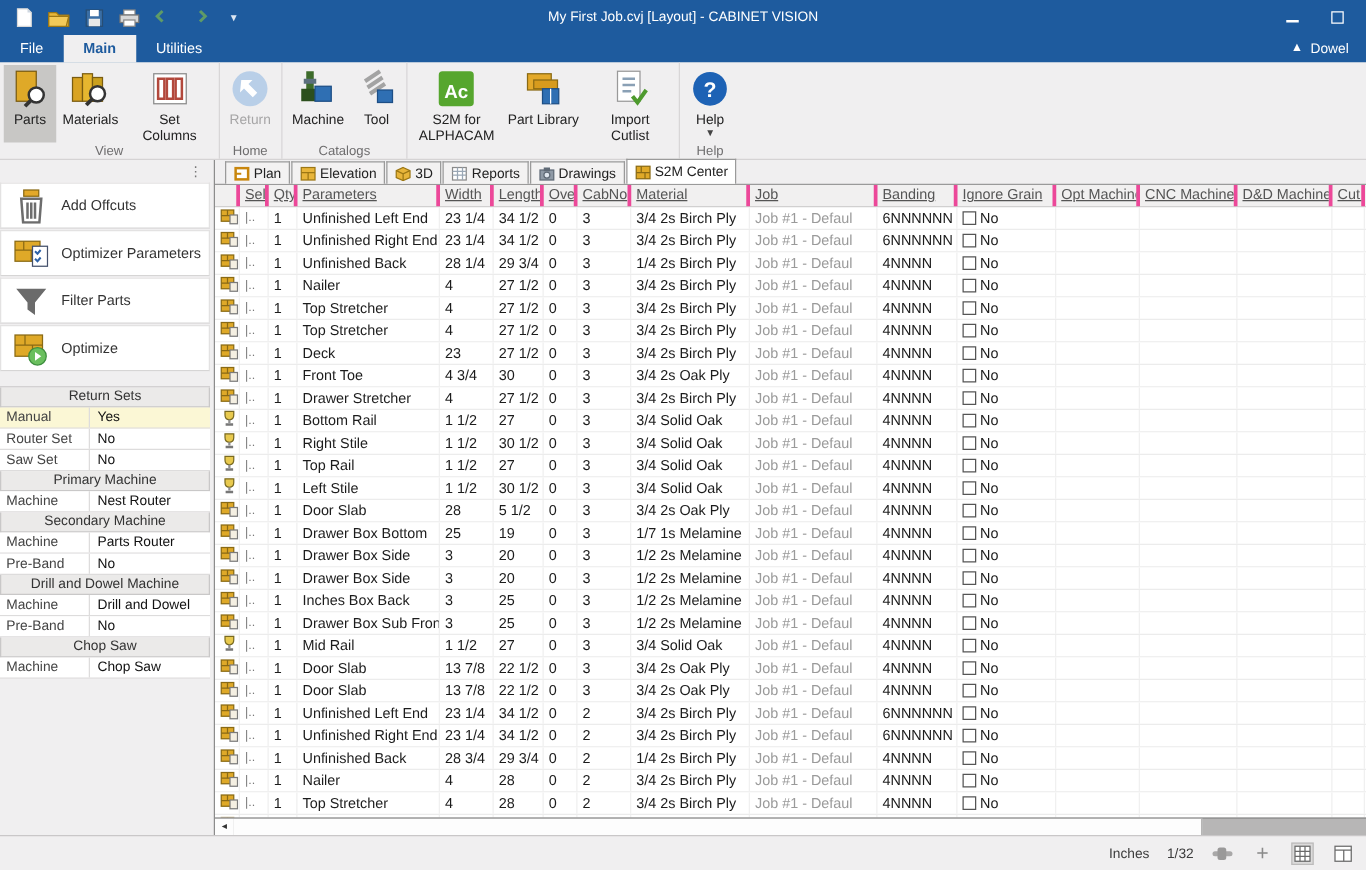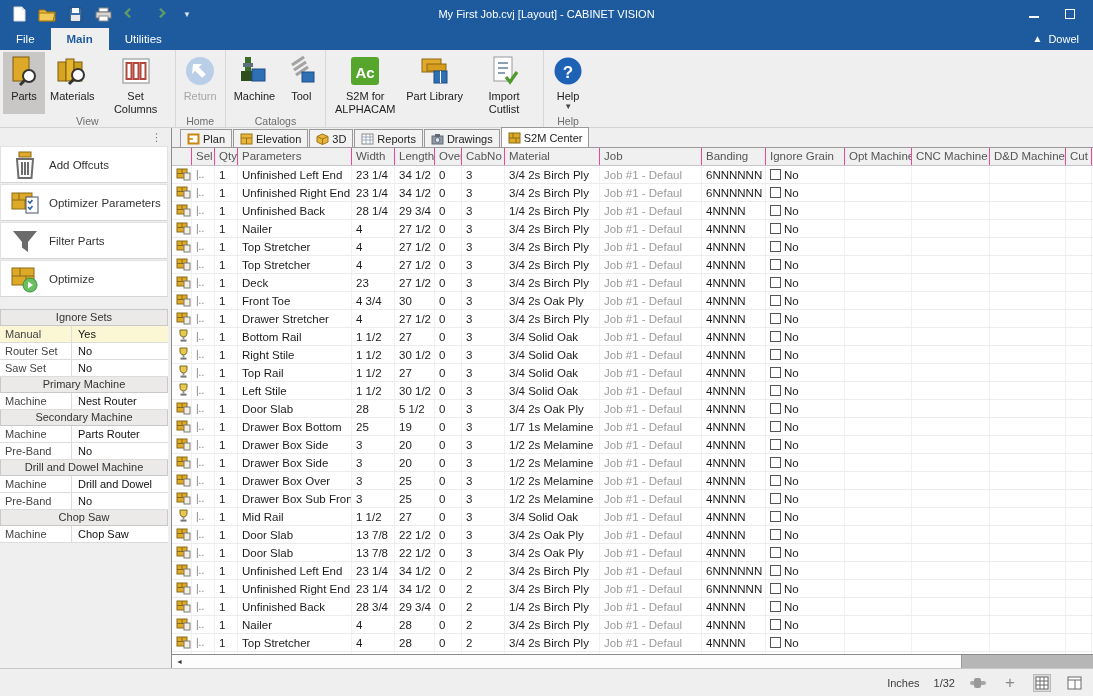--- a/index.html
+++ b/index.html
@@ -52,21 +52,21 @@
   .prop-row.hl { background:#fbf7d5; }
 
   
   .tablepanel { position:absolute; top:0; left:171px; width:922px; height:540px; border-left:1px solid #8c8c8c; background:#fff; }
   .tabstrip { height:20px; background:#f0eff0; display:flex; align-items:flex-end; padding-left:8px; border-bottom:1px solid #9a9a9a; }
   .vtab { display:flex; align-items:center; gap:3px; height:18px; padding:0 6px; background:#f3f2f2; border:1px solid #9a9a9a; border-bottom:none; margin-right:1px; font-size:11px; color:#222; }
   .vtab.selected { background:#fff; height:20px; position:relative; z-index:2; }
   .vtab .tic { width:13px; height:12px; }
 
   .thead { display:flex; height:18px; background:#f1f0f0; border-bottom:1px solid #c6c5c5; }
-  .hcell { border-right:1px solid #ec4899; font-size:11.5px; color:#555; padding:2px 0 0 4px; overflow:hidden; white-space:nowrap; }
+  .hcell { border-right:3px solid #ec4899; font-size:11.5px; color:#555; padding:2px 0 0 4px; overflow:hidden; white-space:nowrap;text-decoration:underline; }
   .tbody { height:488px; overflow:hidden; background:#fff; }
   .trow { display:flex; height:18px; border-bottom:1px solid #ececec; background:#fff; }
   .tcell { border-right:1px solid #f0f0f0; font-size:11.5px; color:#1c1c1c; padding:2px 0 0 4px; overflow:hidden; white-space:nowrap; display:flex; align-items:center; gap:3px; padding-top:0; }
   .tcell.sel { color:#7a7a7a; font-size:10px; }
   .tcell.job { color:#9a9a9a; }
   .cbx { width:11px; height:11px; border:1px solid #555; background:#fff; display:inline-block; flex:0 0 11px; }
   .icell { justify-content:center; }
 
   
   .hscroll { position:absolute; left:0; bottom:0; width:922px; height:14px; border-top:1px solid #8c8c8c; background:#b7b6b6; display:flex; }
@@ -306,21 +306,21 @@
                 <line x1="1" y1="11" x2="23" y2="11" stroke="#8a6a14"></line>
                 <line x1="9" y1="3" x2="9" y2="11" stroke="#8a6a14"></line>
                 <line x1="15" y1="11" x2="15" y2="20" stroke="#8a6a14"></line>
                 <circle cx="19" cy="20" r="7" fill="#6abf5e" stroke="#3f8f3f"></circle>
                 <path d="M17 16.5 l5 3.5 -5 3.5 z" fill="#fff"></path>
               </svg></span>
             <span class="albl">Optimize</span>
           </div>
         </div>
       <div class="props" id="sidebar-sections">
-          <div class="prop-header">Ignore Sets</div>
+          <div class="prop-header">Return Sets</div>
           <div class="prop-row hl">
             <span class="plabel">Manual</span>
             <span class="pvalue">Yes</span>
           </div>
           <div class="prop-row">
             <span class="plabel">Router Set</span>
             <span class="pvalue">No</span>
           </div>
           <div class="prop-row">
             <span class="plabel">Saw Set</span>
@@ -906,21 +906,21 @@
             <div class="tcell icon icell" style="width: 20px; flex: 0 0 20px;">
               <span><svg width="15" height="14" viewBox="0 0 15 14">
                   <rect x="1" y="2" width="10" height="9" fill="#dfa928" stroke="#8a6a14"></rect>
                   <line x1="1" y1="6.5" x2="11" y2="6.5" stroke="#8a6a14"></line>
                   <line x1="6" y1="2" x2="6" y2="6.5" stroke="#8a6a14"></line>
                   <rect x="8" y="6" width="6" height="7" fill="#f4efe2" stroke="#7b7b7b"></rect>
                 </svg></span>
             </div>
             <div class="tcell sel" style="width: 23px; flex: 0 0 23px;">|..</div>
             <div class="tcell qty" style="width: 23px; flex: 0 0 23px;">1</div>
-            <div class="tcell desc" style="width: 114px; flex: 0 0 114px;">Drawer Box Over</div>
+            <div class="tcell desc" style="width: 114px; flex: 0 0 114px;">Inches Box Back</div>
             <div class="tcell width" style="width: 43px; flex: 0 0 43px;">3</div>
             <div class="tcell len" style="width: 40px; flex: 0 0 40px;">25</div>
             <div class="tcell over" style="width: 27px; flex: 0 0 27px;">0</div>
             <div class="tcell cab" style="width: 43px; flex: 0 0 43px;">3</div>
             <div class="tcell mat" style="width: 95px; flex: 0 0 95px;">1/2 2s Melamine</div>
             <div class="tcell job" style="width: 102px; flex: 0 0 102px;">Job #1 - Defaul</div>
             <div class="tcell band" style="width: 64px; flex: 0 0 64px;">4NNNN</div>
             <div class="tcell grain" style="width: 79px; flex: 0 0 79px;">
               <span class="cbx"></span>
               <span>No</span>

